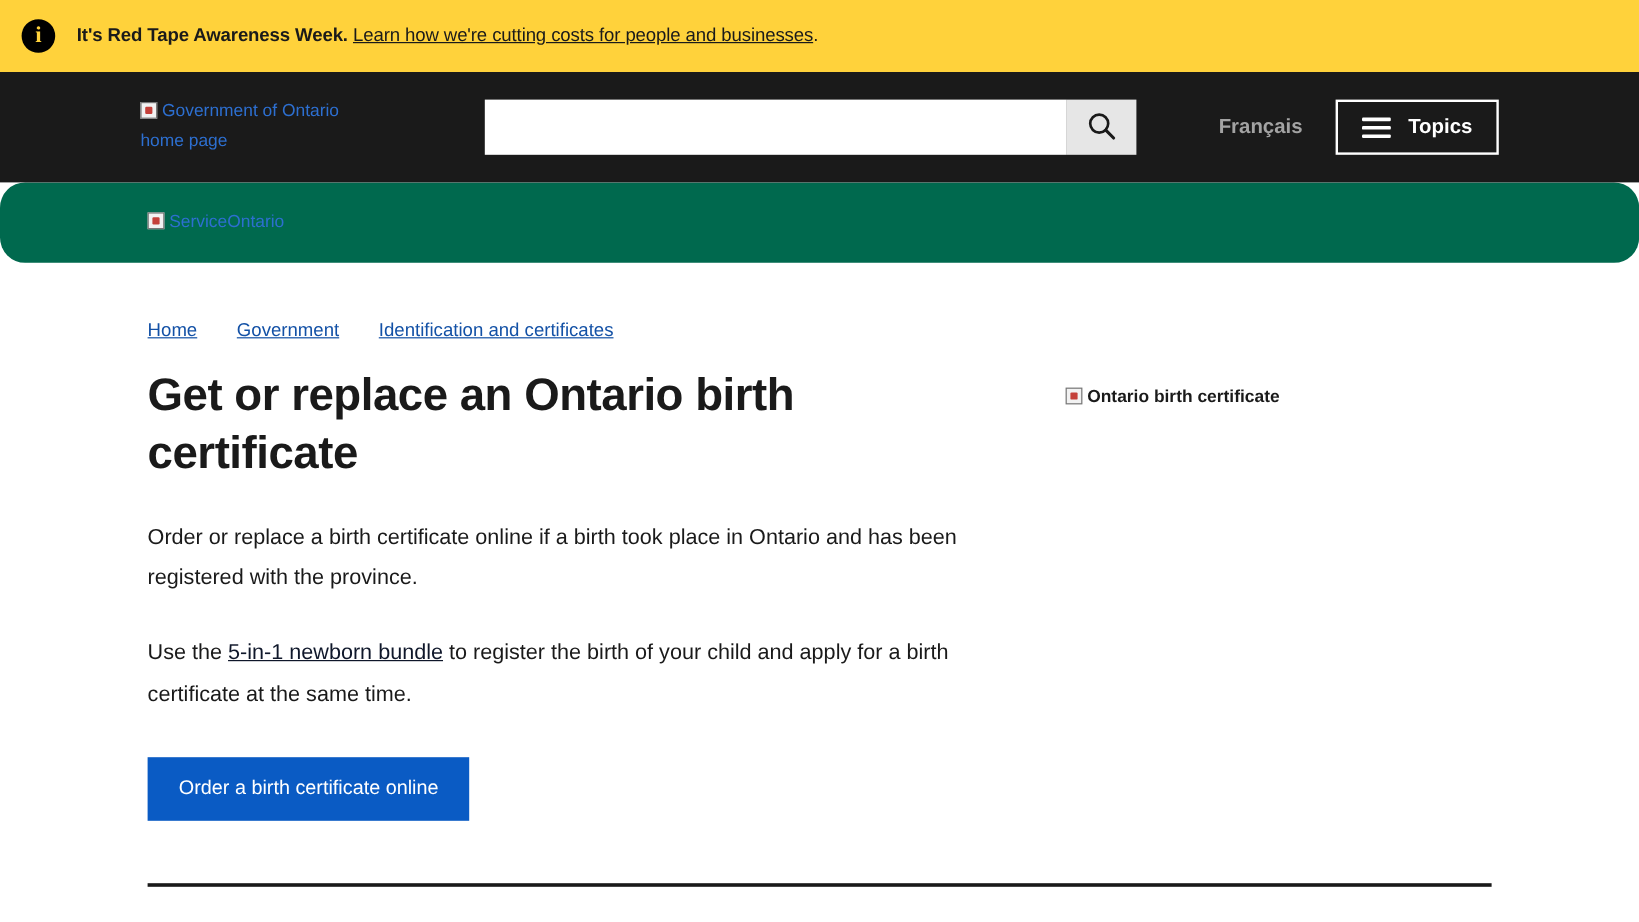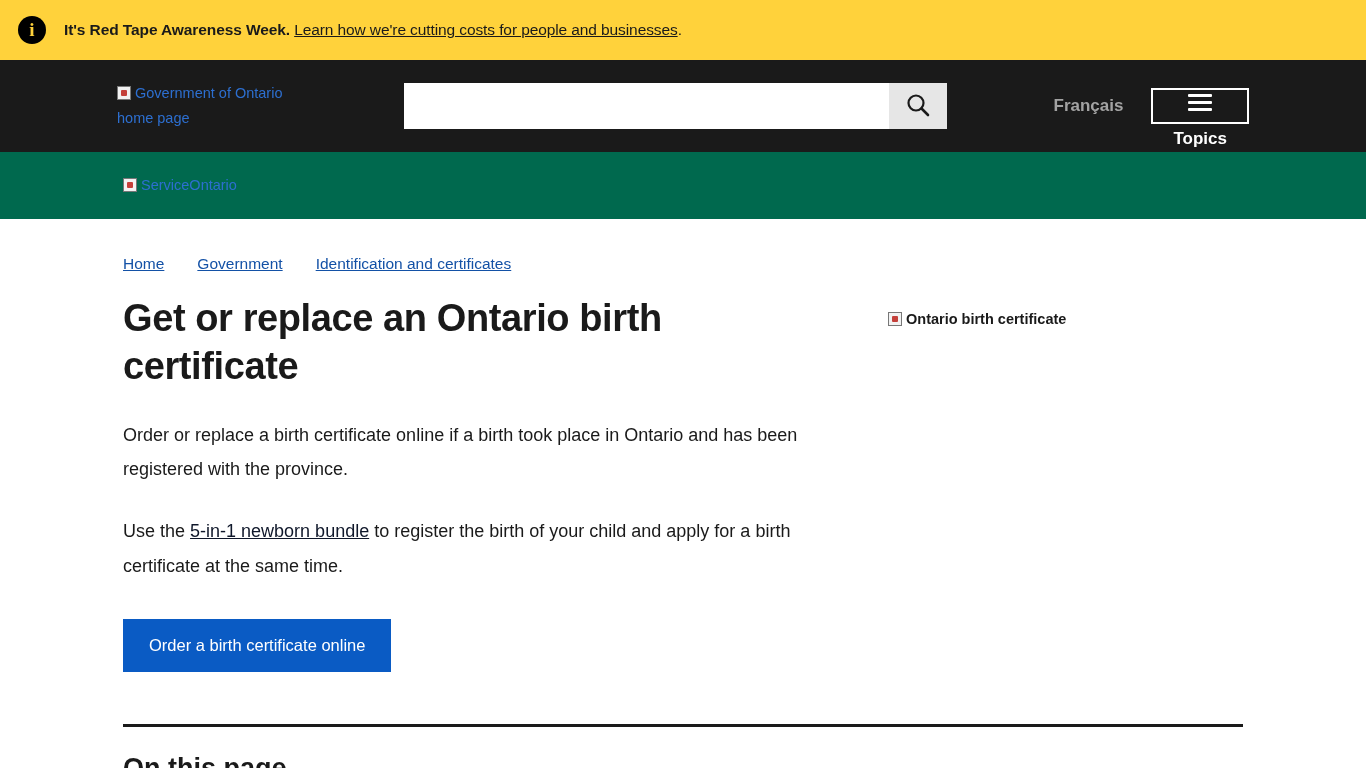--- a/index.html
+++ b/index.html
@@ -115,54 +115,54 @@
   .lang-link {
     color: #a3a3a3;
     font-size: 17px;
     font-weight: bold;
     text-decoration: none;
   }
   .topics-btn {
     border: 2px solid #ffffff;
     color: #ffffff;
     background: transparent;
-    height: 36px;
+    height: 46px;
     padding: 0 20px;
     display: flex; align-items: center; gap: 14px;
     font-size: 17px;
     font-weight: bold;
     cursor: pointer;
     font-family: "Liberation Sans", sans-serif;
-    flex-direction: column;
   }
   .hamburger { display: inline-block; width: 24px; }
   .hamburger span {
     display: block;
     height: 3px;
     background: #ffffff;
     margin: 4px 0;
     border-radius: 1px;
   }
 
   
   .service-bar {
     background: #00694e;
     height: 67px;
     display: flex;
     align-items: center;
     padding: 0 123px;
+    border-radius: 21px;
   }
 
   
   .content {
     padding: 0 123px;
     position: relative;
   }
   .breadcrumb {
-    padding-top: 36px;
+    padding-top: 48px;
     display: flex;
     gap: 33px;
     font-size: 15.5px;
   }
   .breadcrumb a {
     color: #1351a6;
     text-decoration: underline;
   }
   .layout {
     display: flex;

